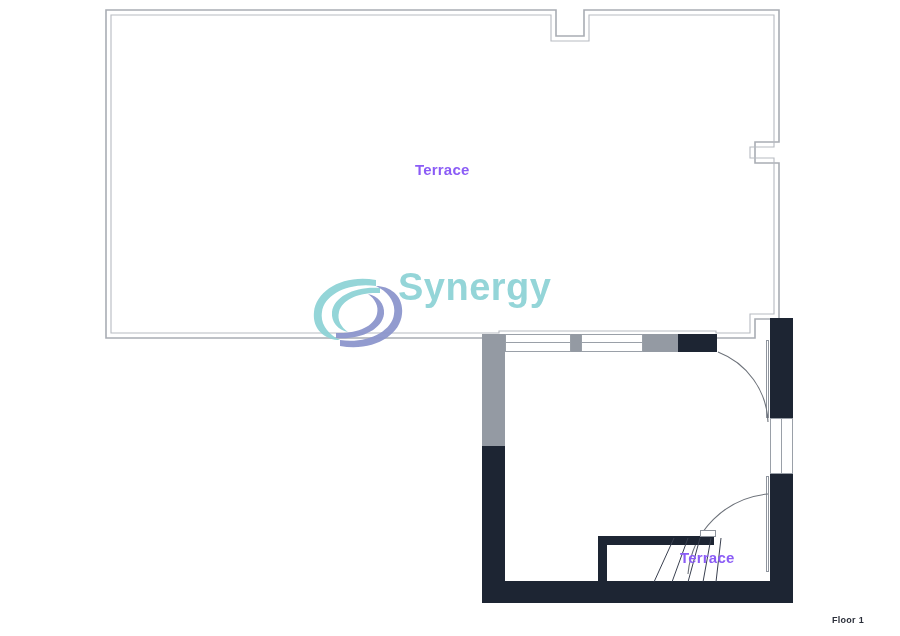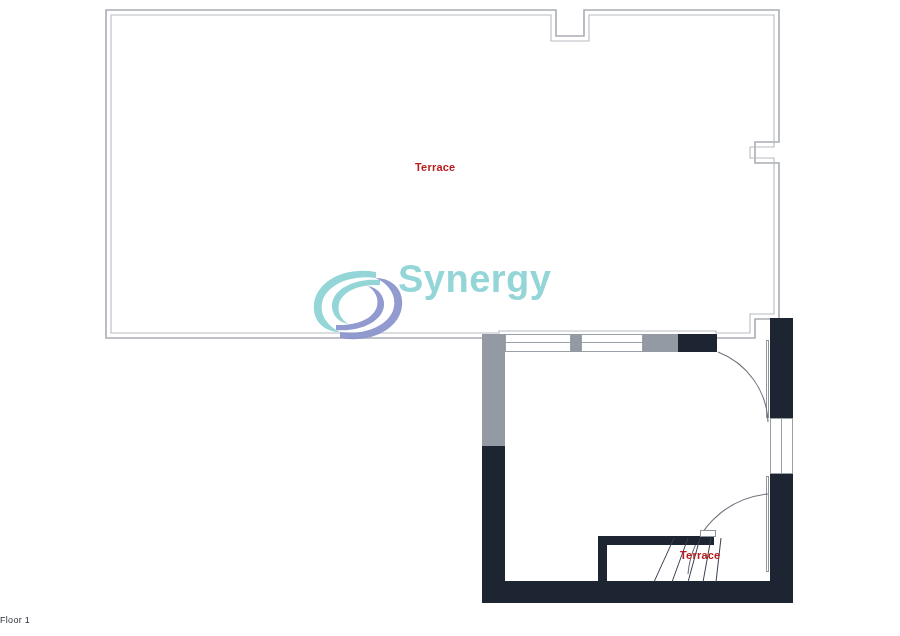--- a/index.html
+++ b/index.html
@@ -20,51 +20,51 @@
   
   .terrace-outline {
     position: absolute;
     left: 0; top: 0;
     width: 900px; height: 636px;
     pointer-events: none;
   }
   
   .room-label {
     position: absolute;
-    color: #b91c1c;
+    color: #8b5cf6;
     font-weight: bold;
-    font-size: 11px;
+    font-size: 15px;
     letter-spacing: 0.2px;
     white-space: nowrap;
   }
   #terrace-label {
     left: 415px;
     top: 161px;
   }
   #landing-label {
     left: 680px;
     top: 549px;
   }
   
   #floor-caption {
     position: absolute;
     left: 0;
     top: 615px;
     width: 864px;
-    text-align: left;
+    text-align: right;
     font-size: 9px;
-    font-weight: normal;
+    font-weight: bold;
     color: #2b2f3a;
     letter-spacing: 0.3px;
   }
   
   #watermark {
     position: absolute;
     left: 310px;
-    top: 260px;
+    top: 268px;
     width: 290px;
     height: 90px;
     pointer-events: none;
     opacity: 0.95;
   }
   #wm-text {
     position: absolute;
     left: 88px;
     top: 2px;
     line-height: 0.92;

